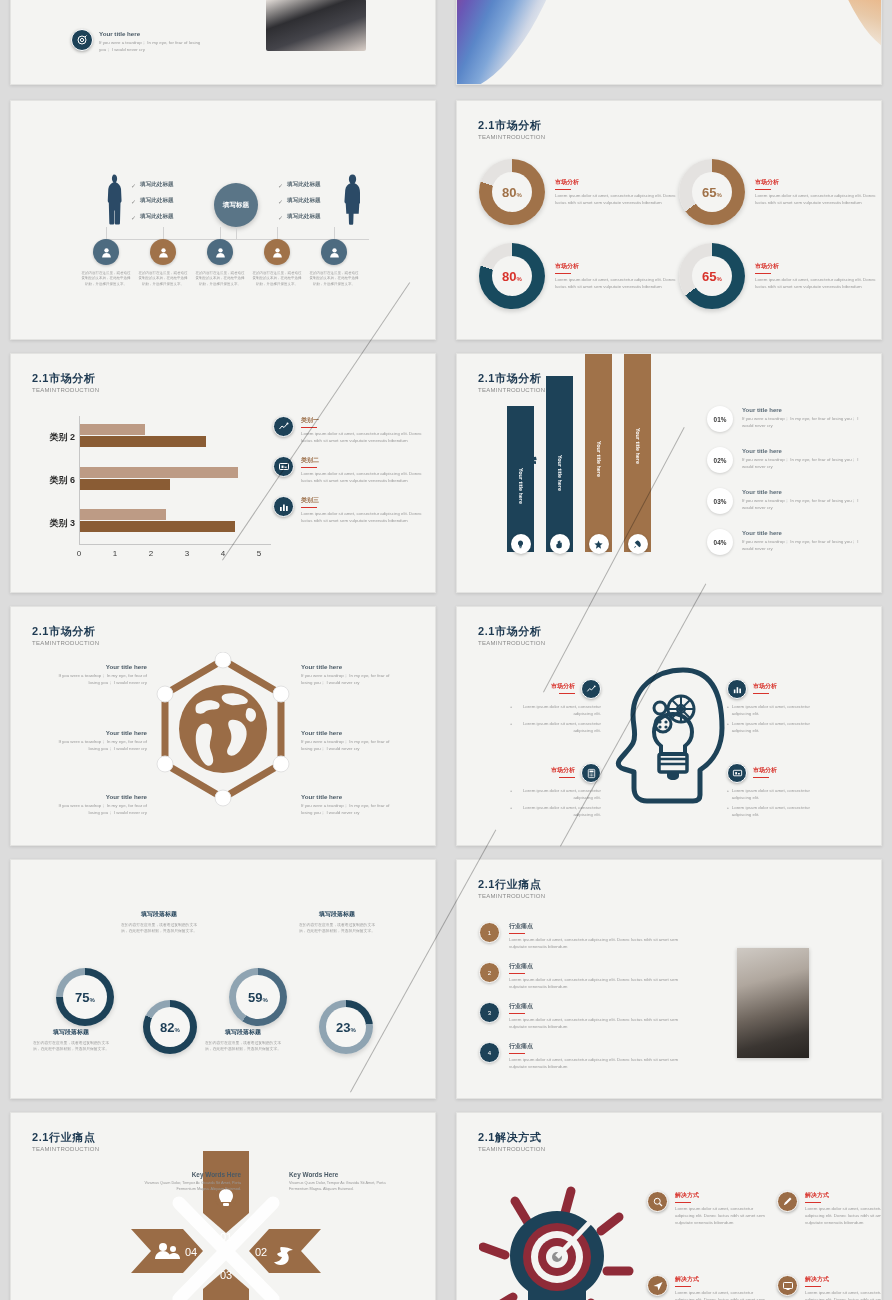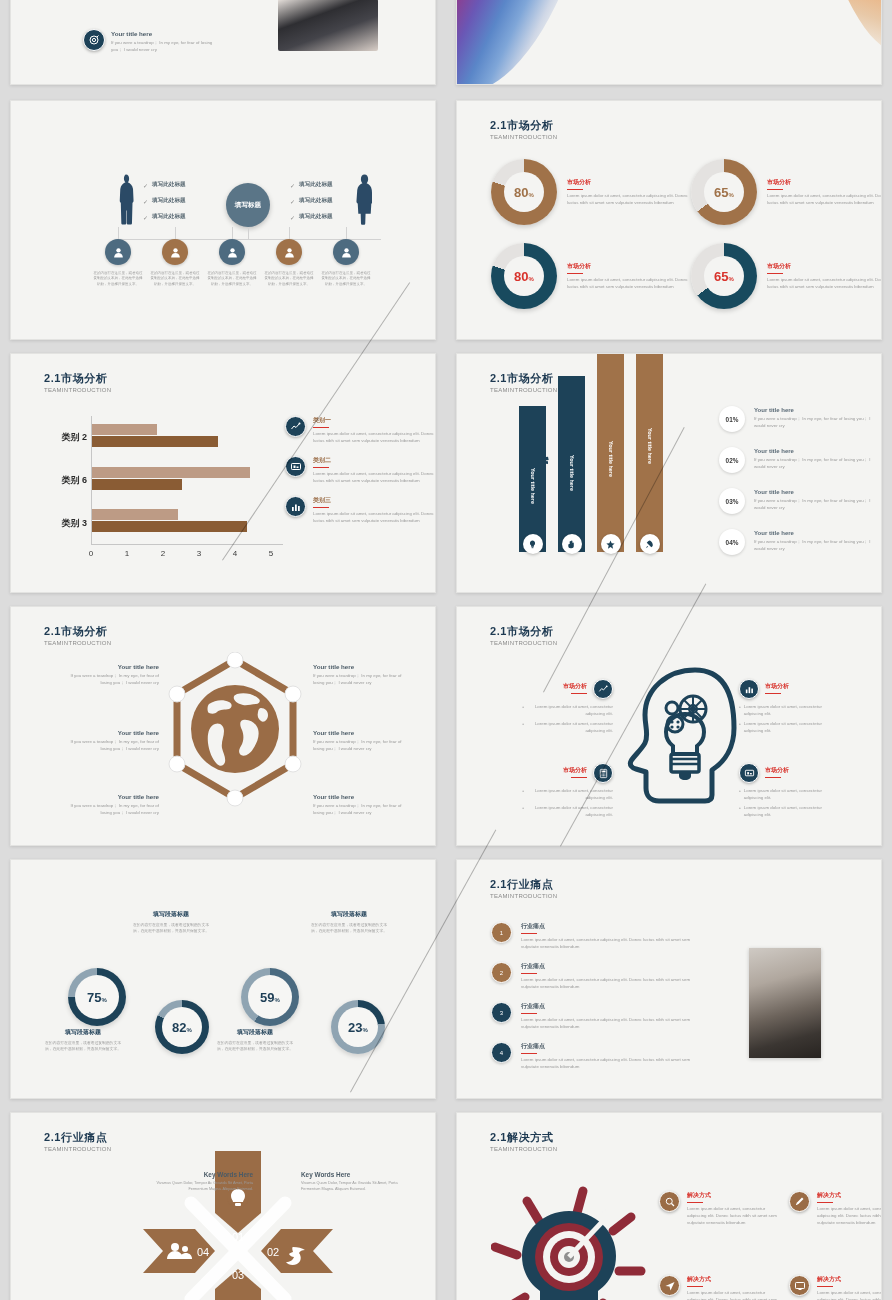--- a/index.html
+++ b/index.html
@@ -14,21 +14,21 @@
     width: 892px; height: 1300px;
     background: #dcdcdc;
   }
   .slide {
     position: absolute;
     background: #f4f4f2;
     border: 1px solid #e3e3e1;
     box-shadow: 0 1px 3px rgba(0,0,0,0.12);
     overflow: hidden;
   }
-  .slide-inner { position: absolute; inset: 0; margin-left: 12px; }
+  .slide-inner { position: absolute; inset: 0; }
 
   
   .sl-title {
     position: absolute; left: 21px; top: 18px;
   }
   .sl-title .t1 {
     font-size: 11px; font-weight: bold; color: #1e3a52;
     letter-spacing: .6px; line-height: 13px;
   }
   .sl-title .t2 {

